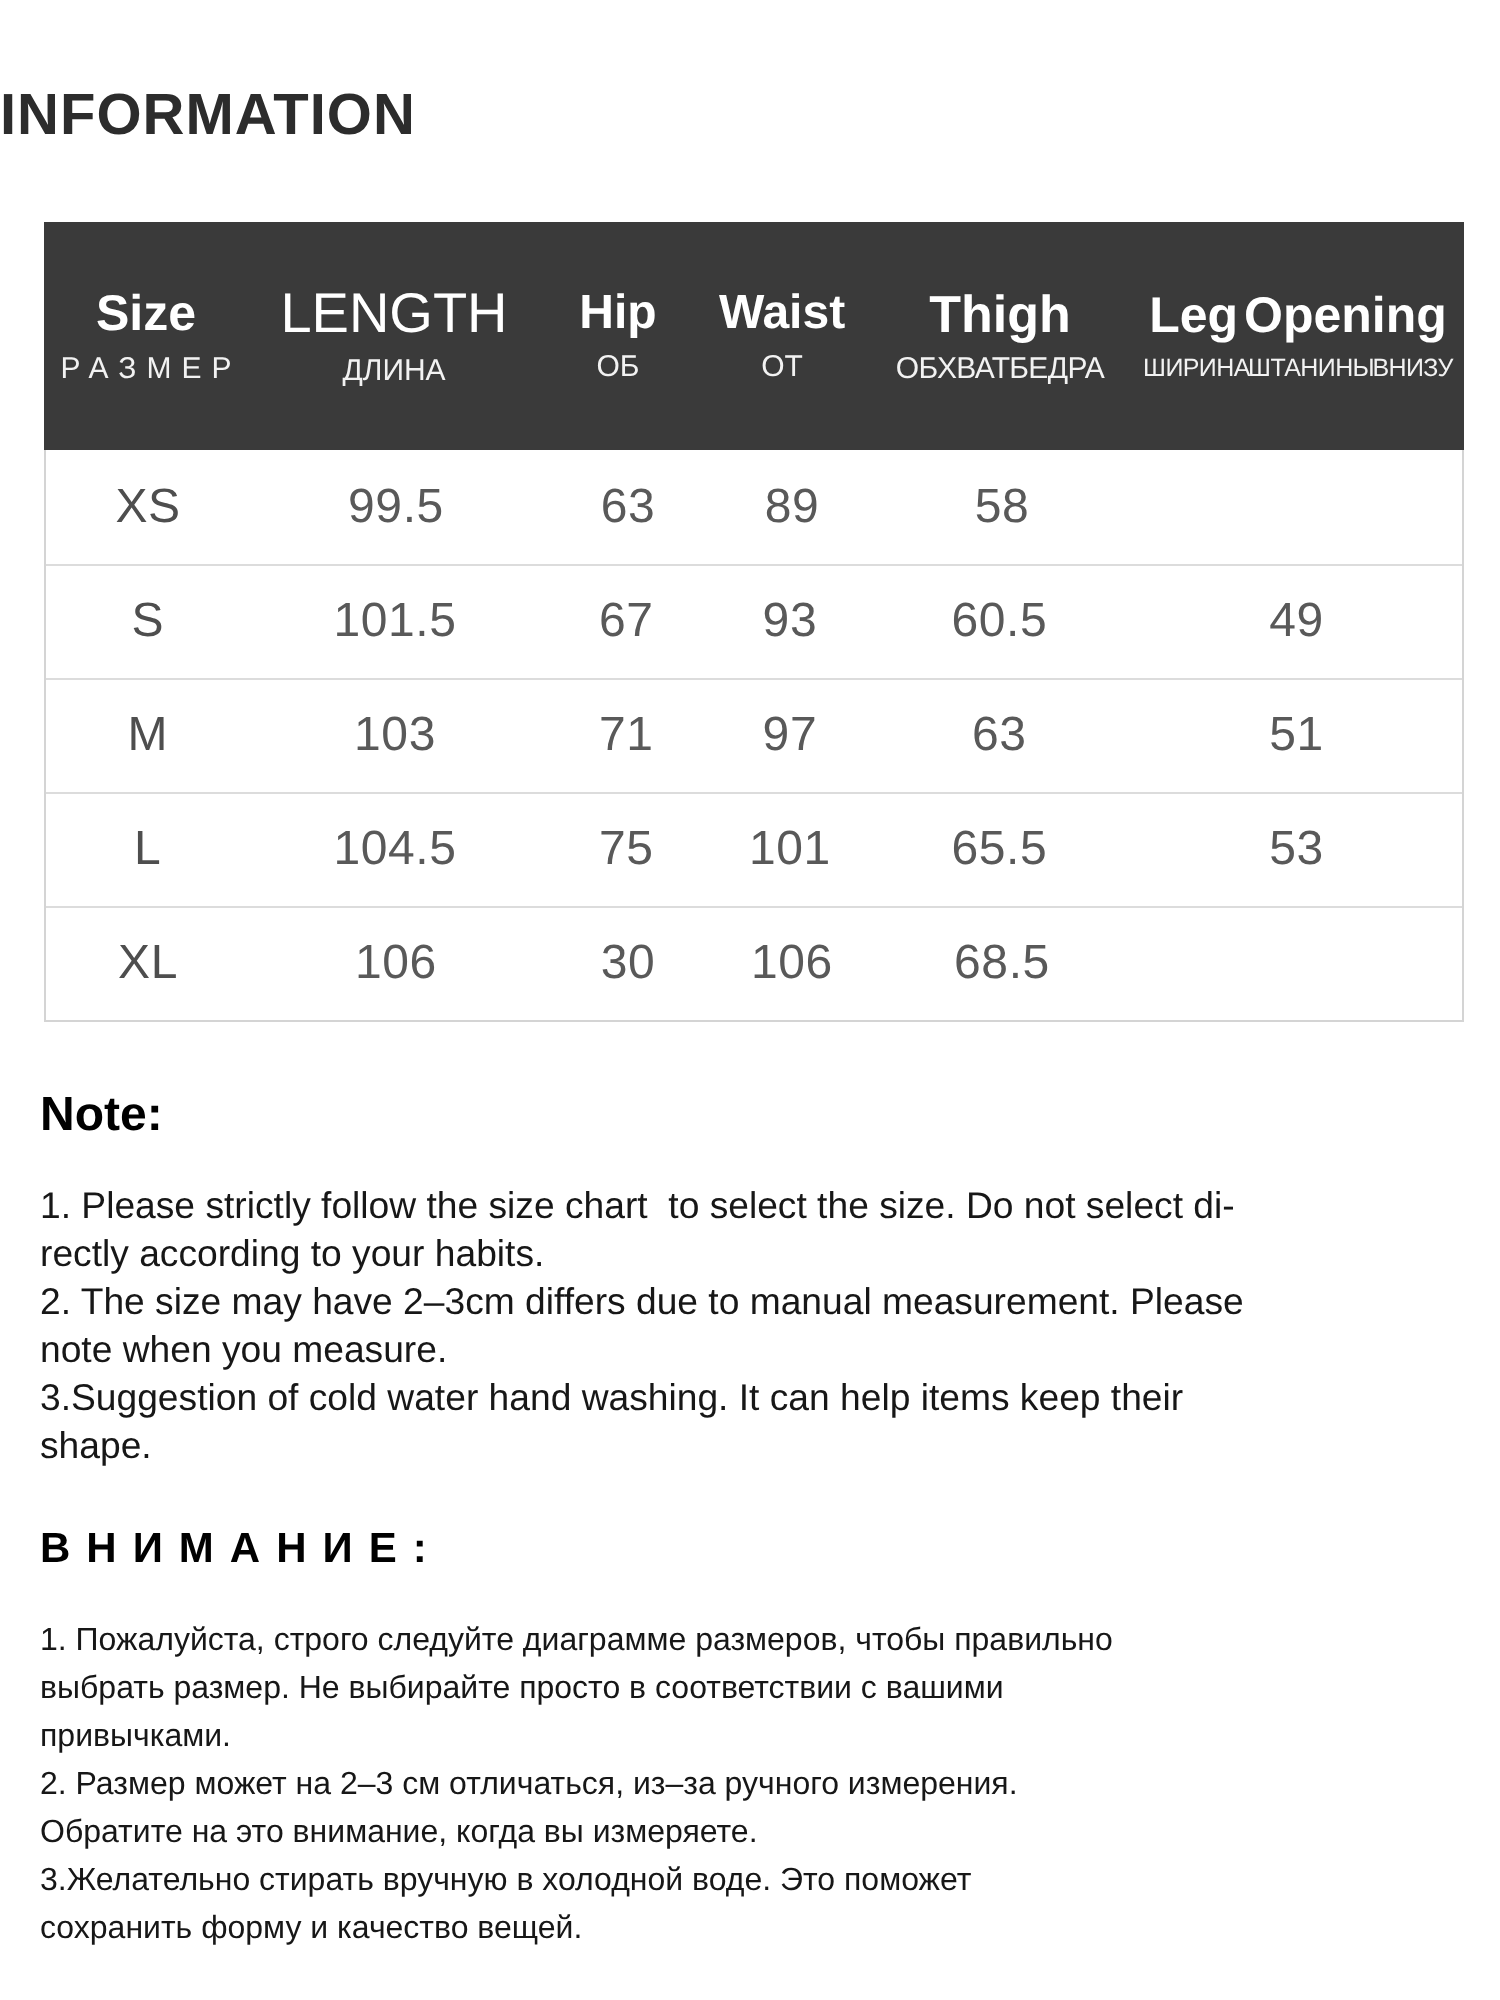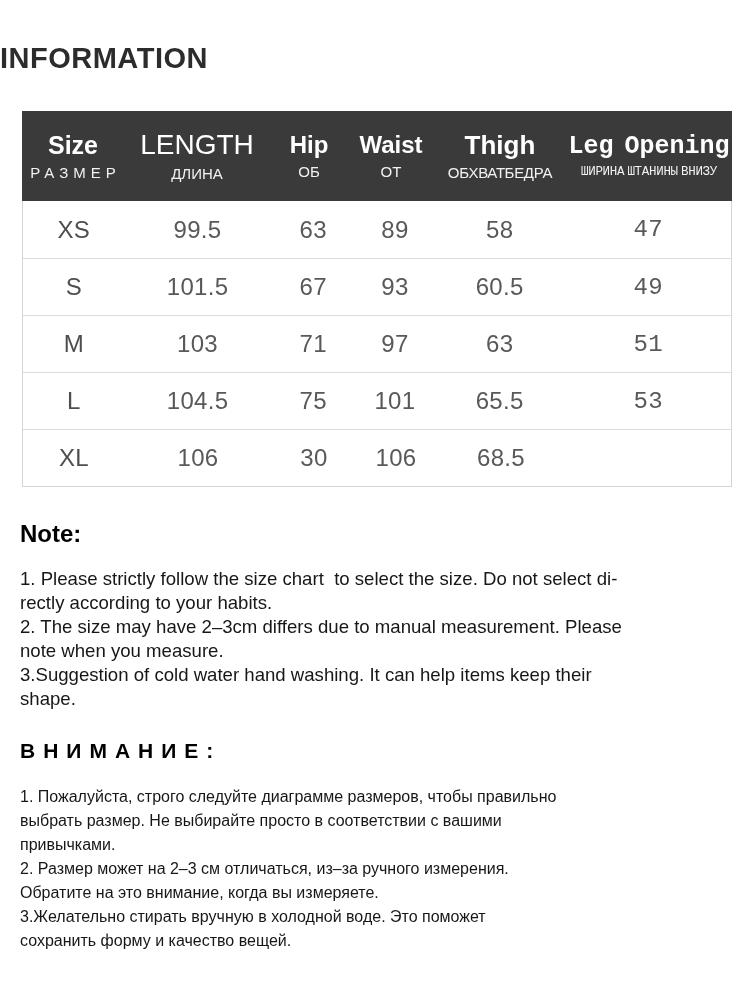--- a/index.html
+++ b/index.html
@@ -17,38 +17,38 @@
     font-weight: bold;
     letter-spacing: 0.5px;
     color: #2c2c2c;
   }
 
   
   .size-table { margin: 36px 0 0 22px; width: 710px; }
 
   .thead {
     display: flex;
-    height: 90px;
+    height: 114px;
     background: #3a3a3a;
     color: #ffffff;
   }
   .th {
     display: flex; flex-direction: column;
     align-items: center; justify-content: center;
     row-gap: 7px;
   }
   .th .en { font-weight: bold; line-height: 1; }
   .th .ru { font-size: 15px; line-height: 1; color: #f2f2f2; }
 
   .c0 { width: 102px; }
   .c1 { width: 146px; }
   .c2 { width: 86px; }
   .c3 { width: 78px; }
   .c4 { width: 132px; }
-  .c5 { width: 166px; font-family: Liberation Mono, monospace; }
+  .c5 { width: 166px; }
 
   .c0 .en { font-size: 25px; }
   .c1 .en { font-size: 28px; font-weight: normal; }
   .c2 .en, .c3 .en { font-size: 24px; }
   .c4 .en { font-size: 26px; }
   .c5 .en { font-size: 25px; word-spacing: -4px; }
 
   .c0 .ru { letter-spacing: 5px; padding-left: 5px; }
   .c4 .ru { font-size: 15px; letter-spacing: -0.3px; word-spacing: -4px; }
   .c5 .ru { font-size: 12.5px; letter-spacing: -0.3px; word-spacing: -4px; }
@@ -124,21 +124,20 @@
       </div>
     </div>
 
     <div class="tbody">
       <div class="tr">
         <div class="td c0 size-cell">XS</div>
         <div class="td c1">99.5</div>
         <div class="td c2">63</div>
         <div class="td c3">89</div>
         <div class="td c4">58</div>
-        <div class="td c5">47</div>
       </div>
       <div class="tr">
         <div class="td c0 size-cell">S</div>
         <div class="td c1">101.5</div>
         <div class="td c2">67</div>
         <div class="td c3">93</div>
         <div class="td c4">60.5</div>
         <div class="td c5">49</div>
       </div>
       <div class="tr">

